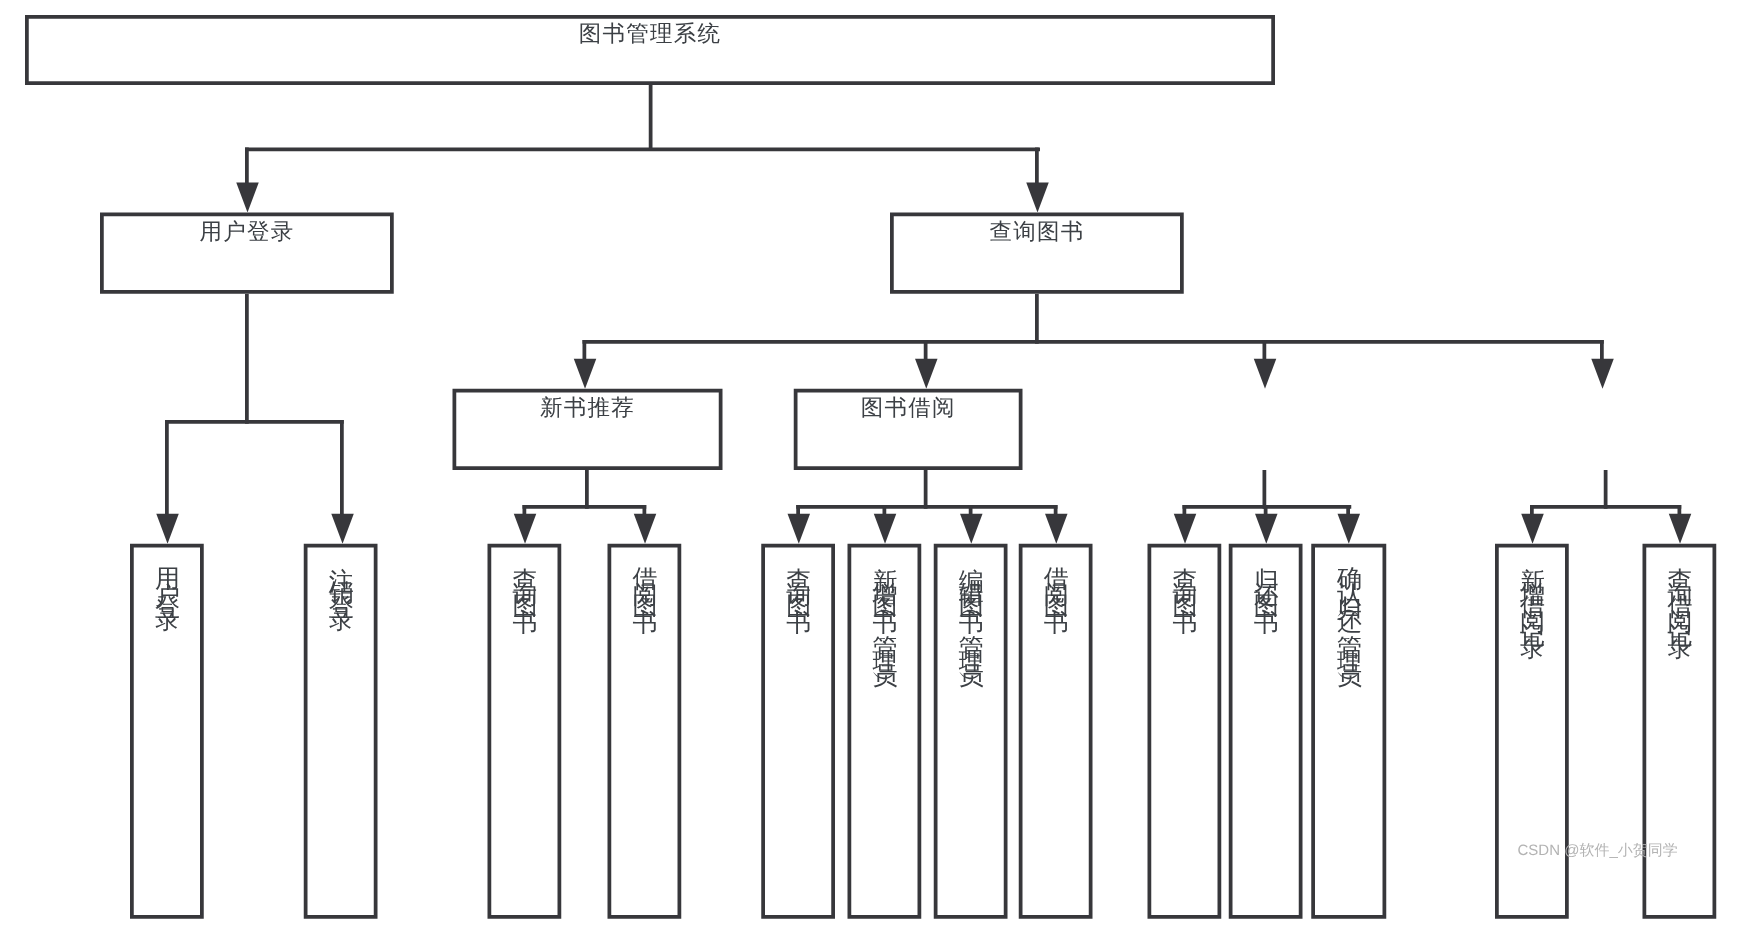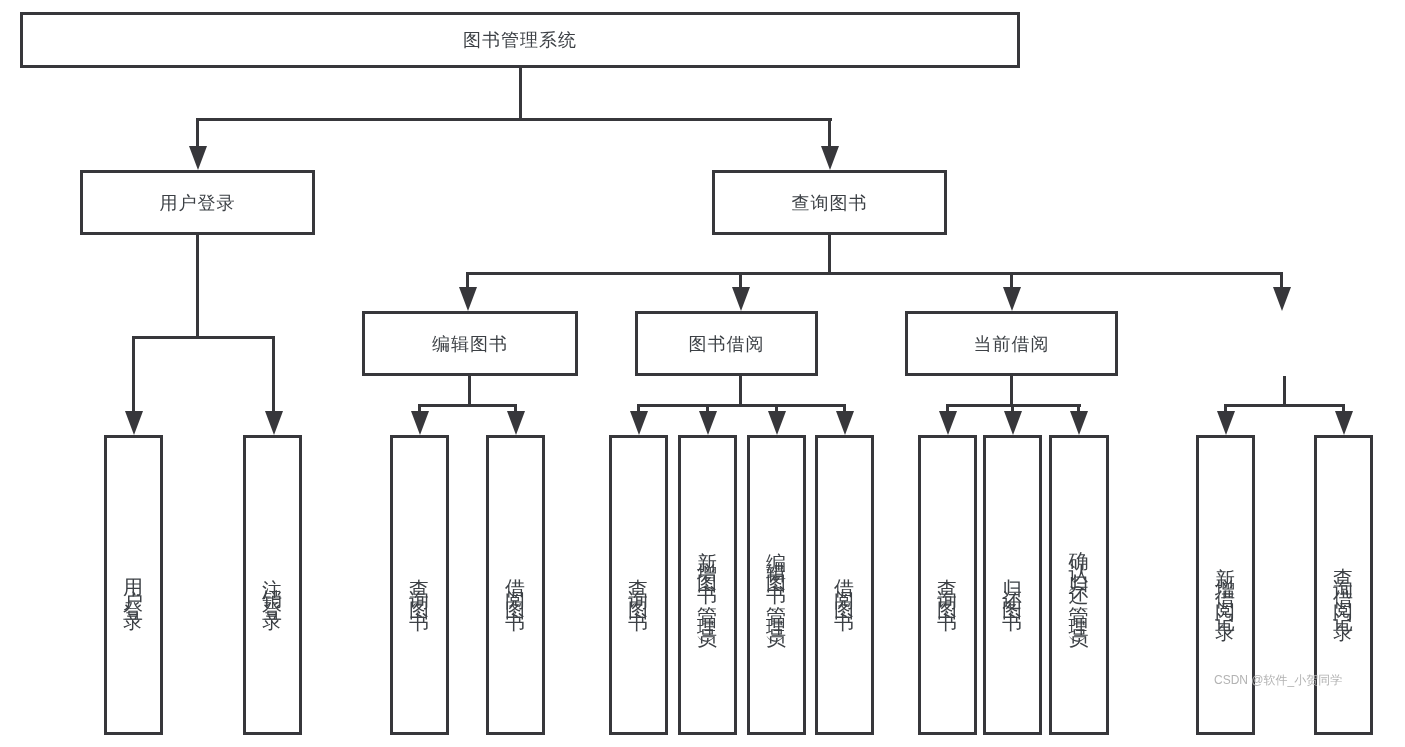--- a/index.html
+++ b/index.html
@@ -17,21 +17,20 @@
     height: 747px;
     background: var(--background);
     overflow: hidden;
   }
   
   .box {
     position: absolute;
     border: 3px solid var(--line);
     background: var(--background);
     display: flex;
-    align-items: center;
     justify-content: center;
     font-size: 18px;
     letter-spacing: 1px;
     color: var(--text);
     z-index: 2;
   }
   .leaf {
     border-width: 3px;
   }
   .vtext {
@@ -107,27 +106,24 @@
   <div class="vline" style="left:466px; top:272px; height:18px;"></div>
   <div class="arrow" style="left:468px; top:287px;"></div>
   <div class="vline" style="left:739px; top:272px; height:18px;"></div>
   <div class="arrow" style="left:741px; top:287px;"></div>
   <div class="vline" style="left:1010px; top:272px; height:18px;"></div>
   <div class="arrow" style="left:1012px; top:287px;"></div>
   <div class="vline" style="left:1280px; top:272px; height:18px;"></div>
   <div class="arrow" style="left:1282px; top:287px;"></div>
 
   <div class="box" style="left:362px; top:311px; width:216px; height:65px;">
-    <span>编辑图书</span>
+    <span>新书推荐</span>
   </div>
   <div class="box" style="left:635px; top:311px; width:183px; height:65px;">
     <span>图书借阅</span>
-  </div>
-  <div class="box" style="left:905px; top:311px; width:213px; height:65px;">
-    <span>当前借阅</span>
   </div>
 
   <div class="vline" style="left:468px; top:376px; height:31px;"></div>
   <div class="hline" style="left:418px; top:404px; width:99px;"></div>
   <div class="vline" style="left:418px; top:404px; height:10px;"></div>
   <div class="arrow" style="left:420px; top:411px;"></div>
   <div class="vline" style="left:514px; top:404px; height:10px;"></div>
   <div class="arrow" style="left:516px; top:411px;"></div>
 
   <div class="vline" style="left:739px; top:376px; height:31px;"></div>

